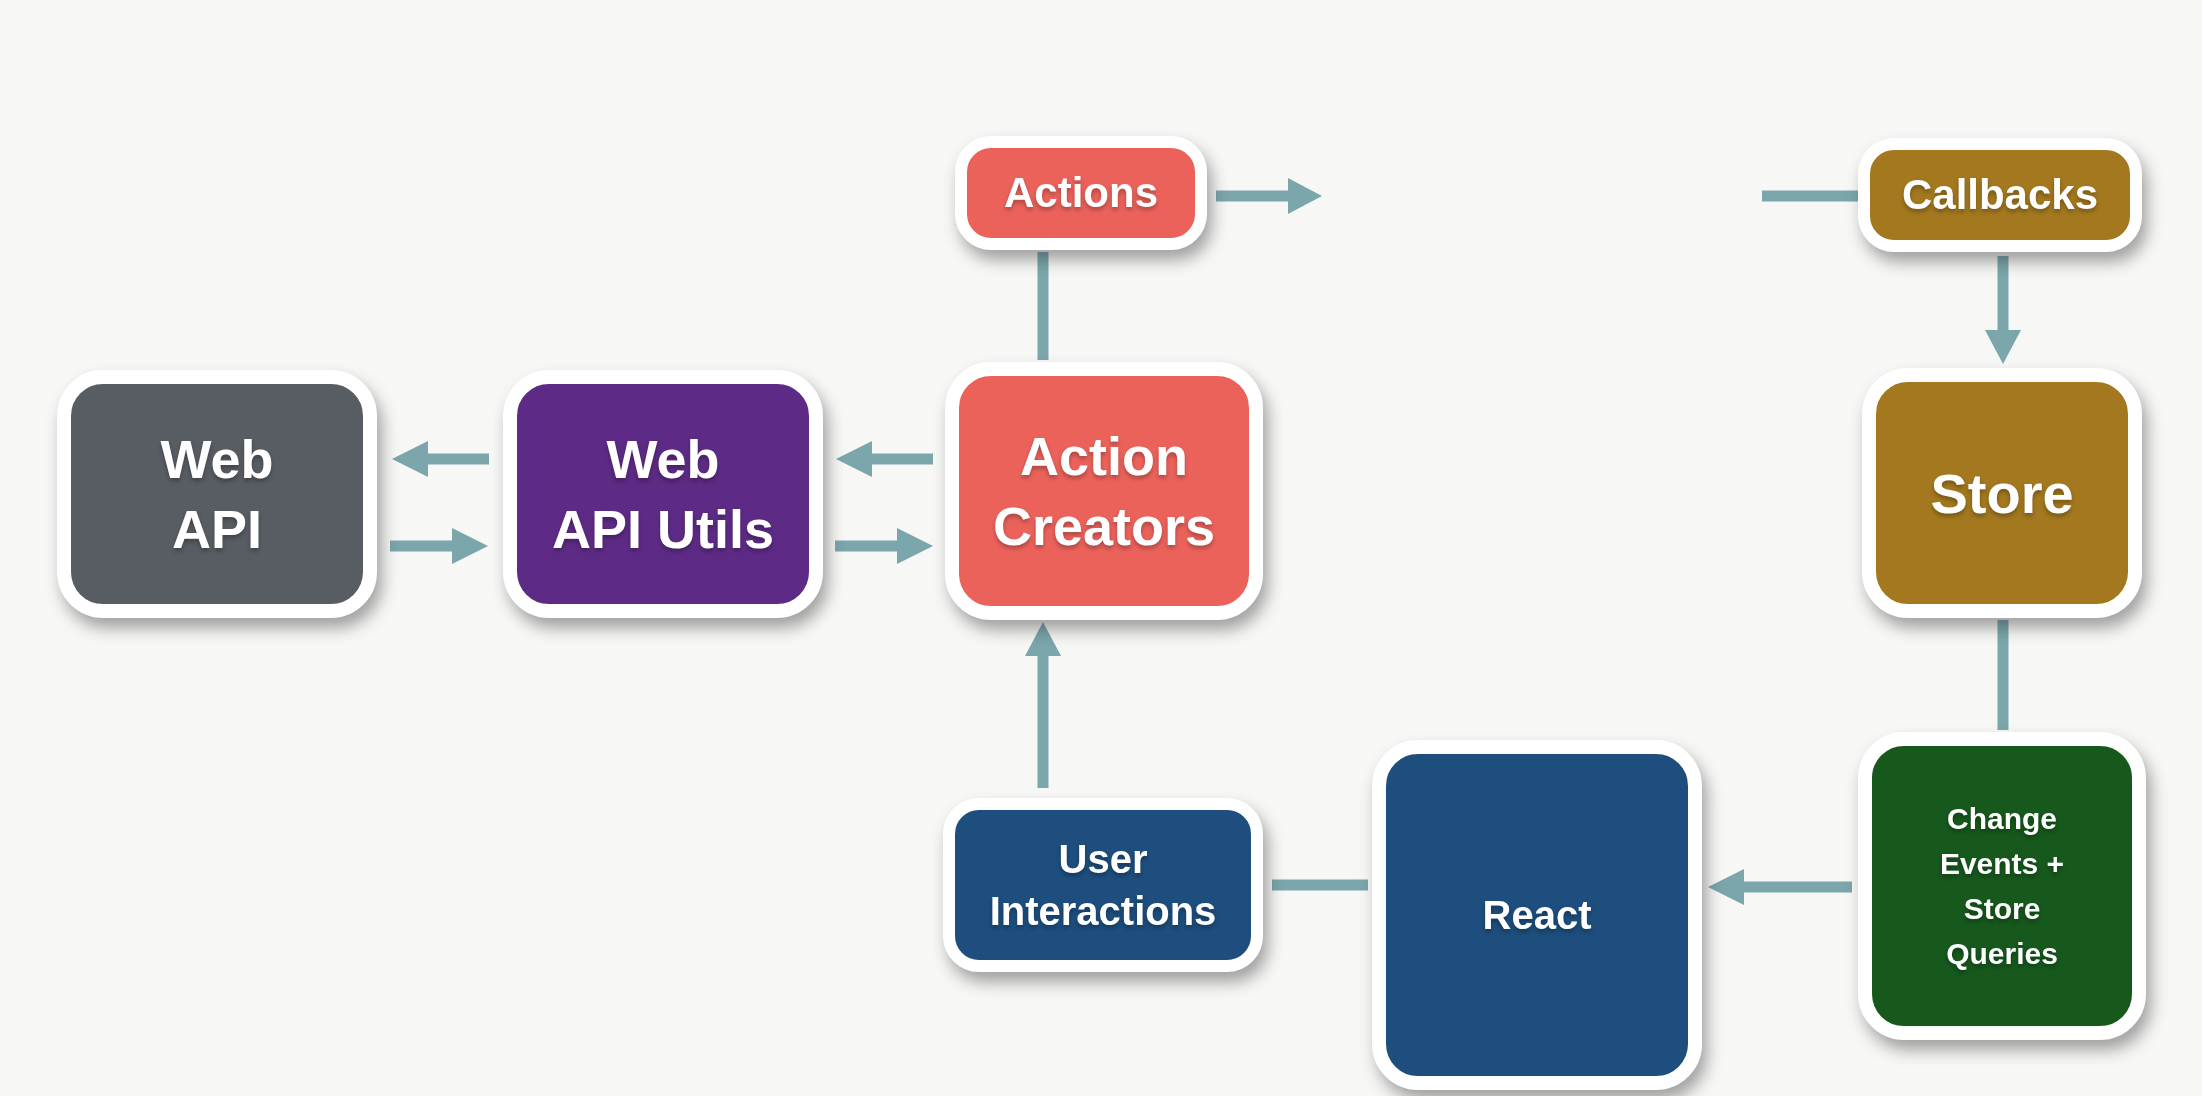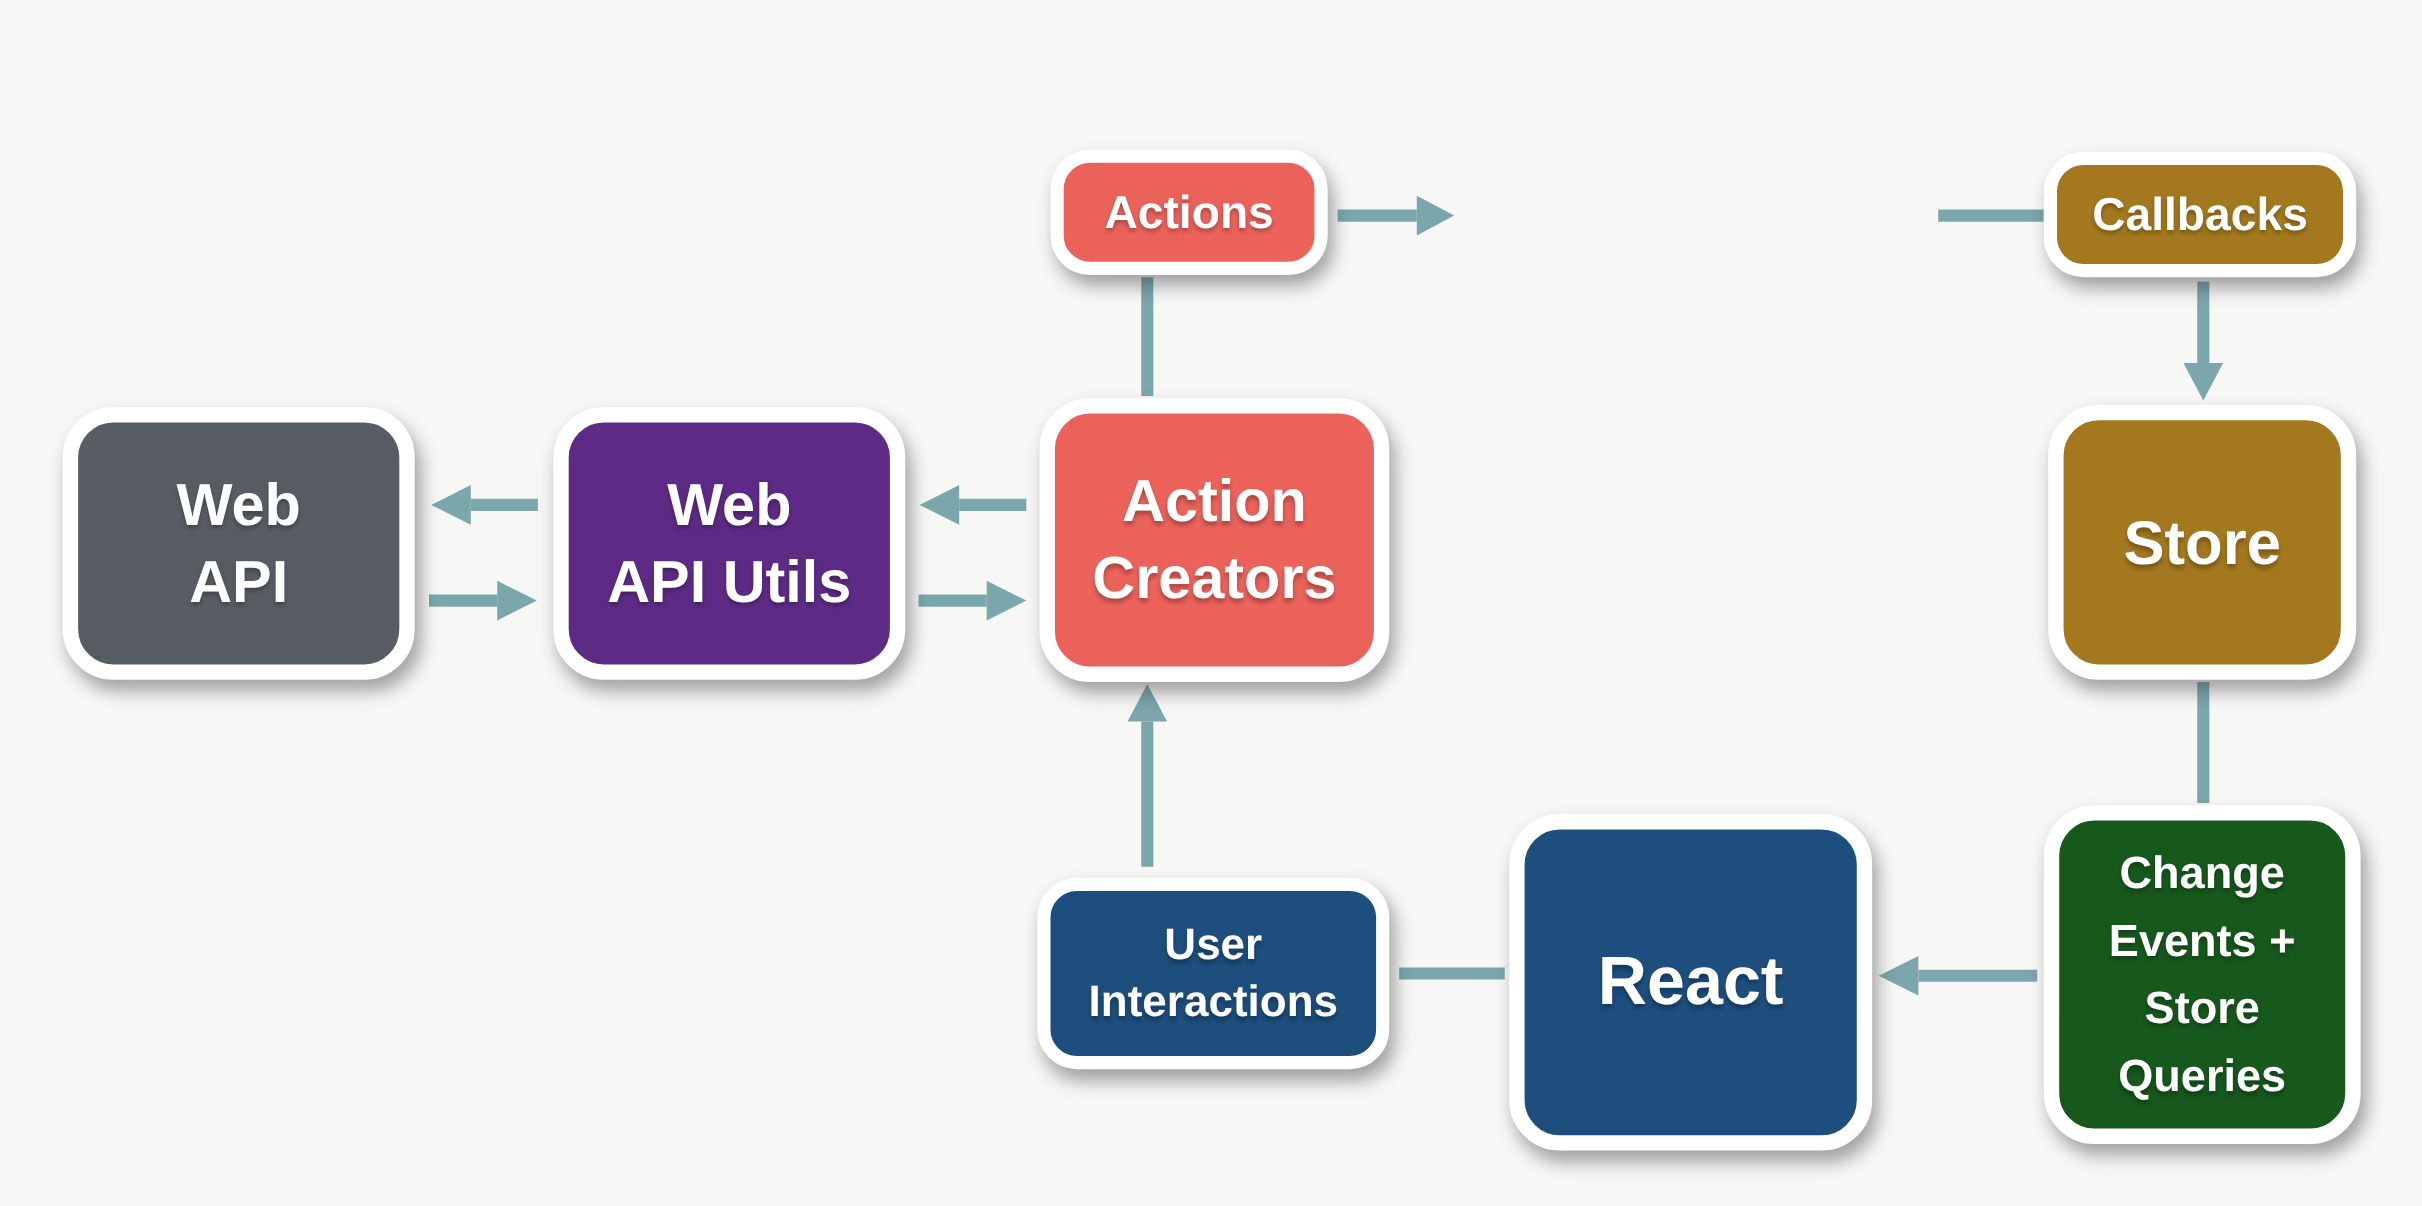--- a/index.html
+++ b/index.html
@@ -48,22 +48,22 @@
   }
 
   
   #web-api            { left:   57px; top: 370px; width: 320px; height: 248px; font-size: 54px; line-height: 1.3; }
   #web-api-utils      { left:  503px; top: 370px; width: 320px; height: 248px; font-size: 54px; line-height: 1.3; }
   #action-creators    { left:  945px; top: 362px; width: 318px; height: 258px; font-size: 54px; line-height: 1.3; text-align: right; }
   #actions            { left:  955px; top: 136px; width: 252px; height: 114px; font-size: 42px; }
   #dispatcher         { left: 1318px; top:  52px; width: 442px; height: 212px; font-size: 58px; }
   #callbacks          { left: 1858px; top: 138px; width: 284px; height: 114px; font-size: 42px; }
   #store              { left: 1862px; top: 368px; width: 280px; height: 250px; font-size: 56px; }
-  #change-events      { left: 1858px; top: 732px; width: 288px; height: 308px; font-size: 41px; line-height: 1.5; }
-  #react-views        { left: 1372px; top: 740px; width: 330px; height: 306px; font-size: 62px; line-height: 1.35; }
+  #change-events      { left: 1858px; top: 732px; width: 288px; height: 308px; font-size: 30px; line-height: 1.5; }
+  #react-views        { left: 1372px; top: 740px; width: 330px; height: 350px; font-size: 40px; line-height: 1.35; }
   #user-interactions  { left:  943px; top: 798px; width: 320px; height: 174px; font-size: 40px; line-height: 1.3; }
 </style>
 </head>
 <body>
 
 <div class="canvas" style="background-color: rgb(247, 247, 246);">
 
   <svg class="connectors" viewBox="0 0 2202 1096" xmlns="http://www.w3.org/2000/svg">
 
     <line x1="1043" y1="252" x2="1043" y2="360" stroke-width="11" stroke="#7ba6ac"></line>

